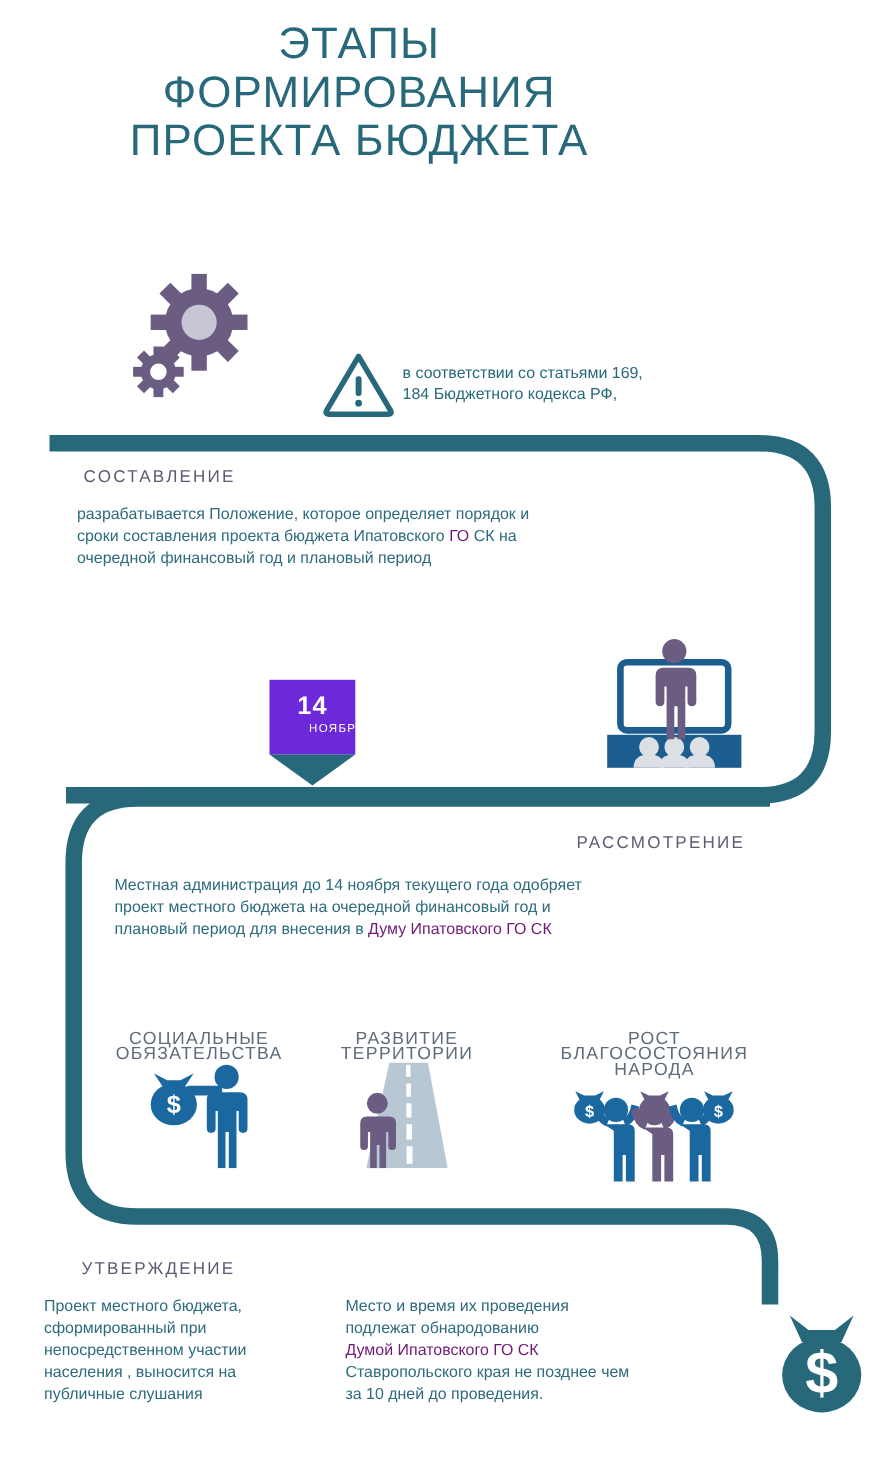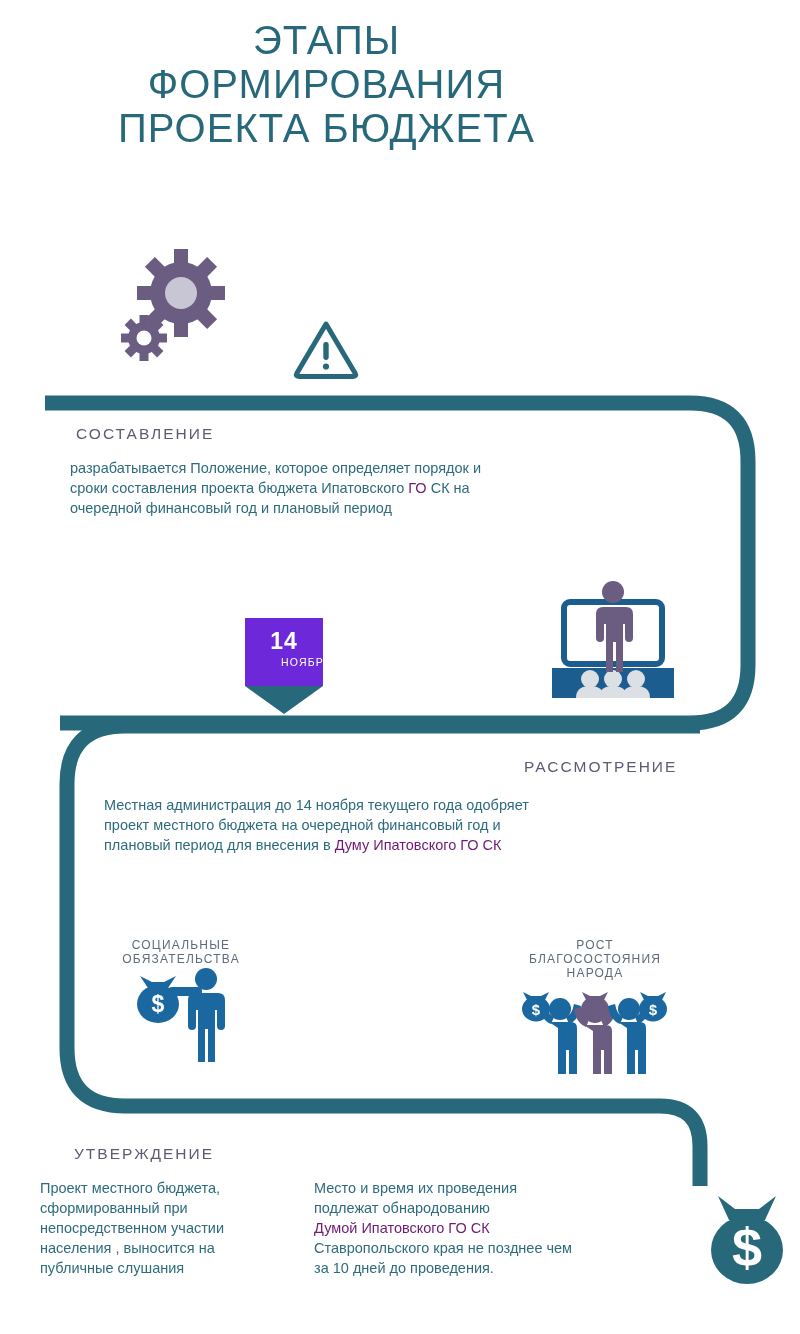--- a/index.html
+++ b/index.html
@@ -150,21 +150,21 @@
   .feature {
     position: absolute;
     width: 190px;
     text-align: center;
   }
   #feat-1 { left: 86px;  top: 938px; }
   #feat-2 { left: 275px; top: 938px; }
   #feat-3 { left: 500px; top: 938px; }
   .feat-label {
     color: #5d6b7a;
-    font-size: 12px;
+    font-size: 16px;
     line-height: 14px;
     letter-spacing: 1.2px;
     white-space: pre-line;
   }
   .feat-art {
     margin: 0 auto;
     display: block;
   }
 
   
@@ -228,20 +228,24 @@
       </g>
     </g>
   </svg>
 
   <div class="warn-wrap">
     <svg class="warn-icon" viewBox="0 0 68 62">
       <path d="M34 6 L63 55 Q65 58.5 61 58.5 L7 58.5 Q3 58.5 5 55 Z" fill="none" stroke="#27697a" stroke-width="5" stroke-linejoin="round"></path>
       <rect x="31.3" y="24" width="5.4" height="18" rx="2.4" fill="#27697a"></rect>
       <circle cx="34" cy="48.5" r="3.1" fill="#27697a"></circle>
     </svg>
+    <div class="warn-text">
+      <div>в соответствии со статьями 169,</div>
+      <div>184 Бюджетного кодекса РФ,</div>
+    </div>
   </div>
 
   <div class="sec-head" id="head-sostavlenie">СОСТАВЛЕНИЕ</div>
 
   <div class="body-par" id="par-1">
     <div><span>разрабатывается Положение,  которое определяет порядок и</span></div>
     <div><span>сроки составления проекта бюджета Ипатовского </span><span class="hl">ГО</span><span> СК на</span></div>
     <div><span>очередной финансовый год и плановый период</span></div>
   </div>
 
@@ -290,20 +294,41 @@
 
         <rect x="50" y="21" width="34" height="9" rx="4"></rect>
 
         <circle cx="88" cy="13" r="11"></circle>
         <path d="M76 27 h24 q7 0 7 7 v26 q0 4 -4 4 q-4 0 -4 -4 v-16 h-2 v52 h-7 v-33 h-3 v33 h-7 v-52 h-2 v16 q0 4 -4 4 q-4 0 -4 -4 v-26 q0 -7 7 -7 Z"></path>
       </g>
       <text x="40" y="46" font-family="'Liberation Sans',sans-serif" font-size="23" font-weight="700" fill="#ffffff" text-anchor="middle">$</text>
     </svg>
   </div>
 
+  <div class="feature" id="feat-2">
+    <div class="feat-label">РАЗВИТИЕ
+ТЕРРИТОРИИ</div>
+    <svg class="feat-art" width="126" height="96" viewBox="0 0 126 96">
+
+      <path d="M47 0 L82 0 L100 96 L26 96 Z" fill="#b7c7d4"></path>
+
+      <g fill="#ffffff">
+        <rect x="62.2" y="2" width="4.0" height="11"></rect>
+        <rect x="62.3" y="19" width="4.3" height="12"></rect>
+        <rect x="62.4" y="37" width="4.6" height="13"></rect>
+        <rect x="62.5" y="56" width="5.0" height="14"></rect>
+        <rect x="62.6" y="76" width="5.4" height="16"></rect>
+      </g>
+
+      <g fill="#6b5d82">
+        <circle cx="36" cy="37" r="9.5"></circle>
+        <path d="M25 49 h22 q6 0 6 6 v21 q0 3.5 -3.5 3.5 q-3.5 0 -3.5 -3.5 v-13 h-2 v33 h-6 v-21 h-2.5 v21 h-6 v-33 h-2 v13 q0 3.5 -3.5 3.5 q-3.5 0 -3.5 -3.5 v-21 q0 -6 6 -6 Z"></path>
+      </g>
+    </svg>
+  </div>
 
   <div class="feature" id="feat-3">
     <div class="feat-label">РОСТ
 БЛАГОСОСТОЯНИЯ
 НАРОДА</div>
     <svg class="feat-art" width="160" height="96" viewBox="0 0 160 96">
 
       <g fill="#1b68a0">
         <path d="M12 20 L8 12 L16 16 L26 16 L34 12 L30 20 Z"></path>
         <ellipse cx="21" cy="29" rx="14" ry="12.5"></ellipse>

